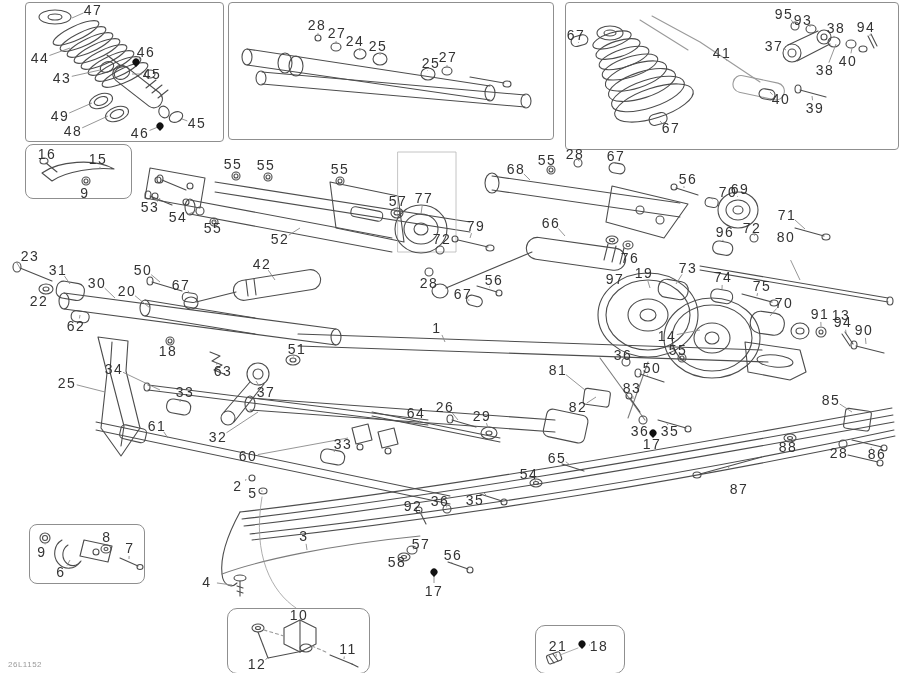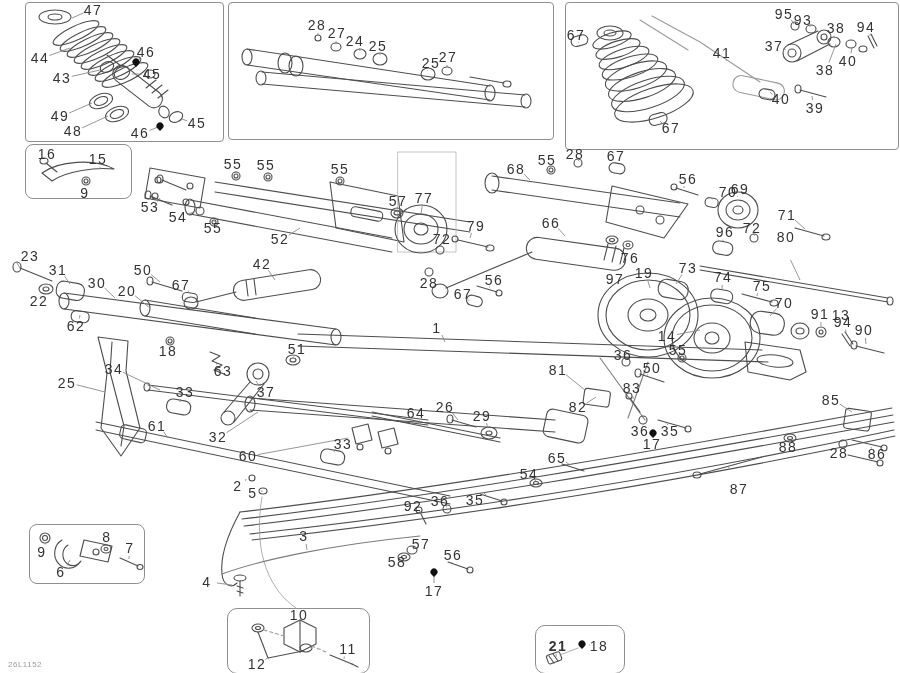--- a/index.html
+++ b/index.html
@@ -649,21 +649,21 @@
       <div class="callout" style="left: 397px; top: 562px;">58</div>
       <div class="callout" style="left: 434px; top: 591px;">17</div>
       <div class="callout" style="left: 207px; top: 582px;">4</div>
       <div class="callout" style="left: 107px; top: 537px;">8</div>
       <div class="callout" style="left: 130px; top: 548px;">7</div>
       <div class="callout" style="left: 42px; top: 552px;">9</div>
       <div class="callout" style="left: 61px; top: 572px;">6</div>
       <div class="callout" style="left: 299px; top: 615px;">10</div>
       <div class="callout" style="left: 257px; top: 664px;">12</div>
       <div class="callout" style="left: 348px; top: 649px;">11</div>
-      <div class="callout" style="left: 558px; top: 646px; font-weight: bold;">21</div>
+      <div class="callout" style="left: 558px; top: 646px;">21</div>
       <div class="callout" style="left: 599px; top: 646px;">18</div>
     </div>
   <div id="marker-layer">
       <div class="droplet" style="left: 136px; top: 62px;"></div>
       <div class="droplet" style="left: 160px; top: 126px;"></div>
       <div class="droplet" style="left: 653px; top: 433px;"></div>
       <div class="droplet" style="left: 434px; top: 572px;"></div>
       <div class="droplet" style="left: 582px; top: 644px;"></div>
     </div>
 

